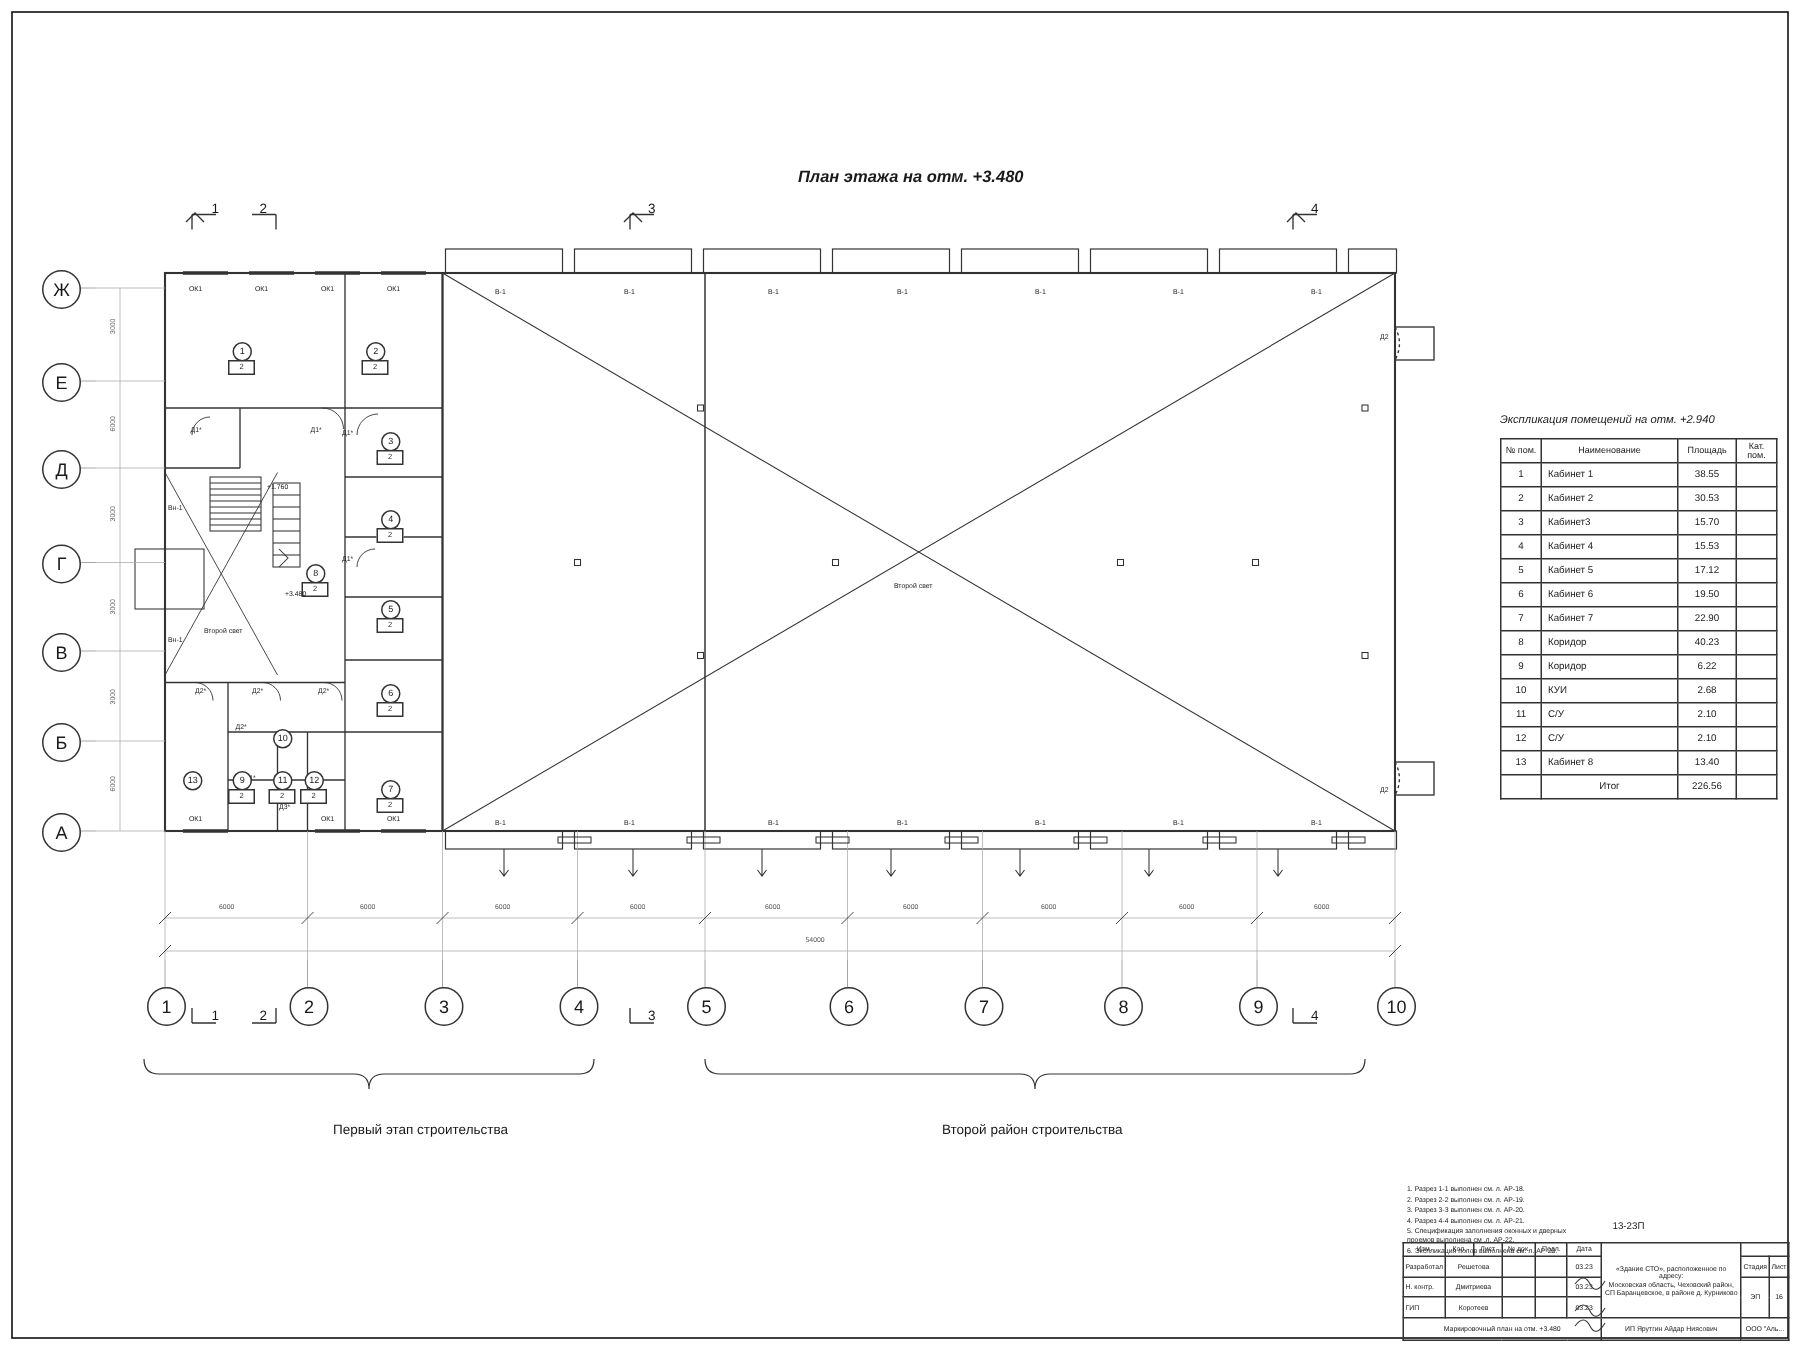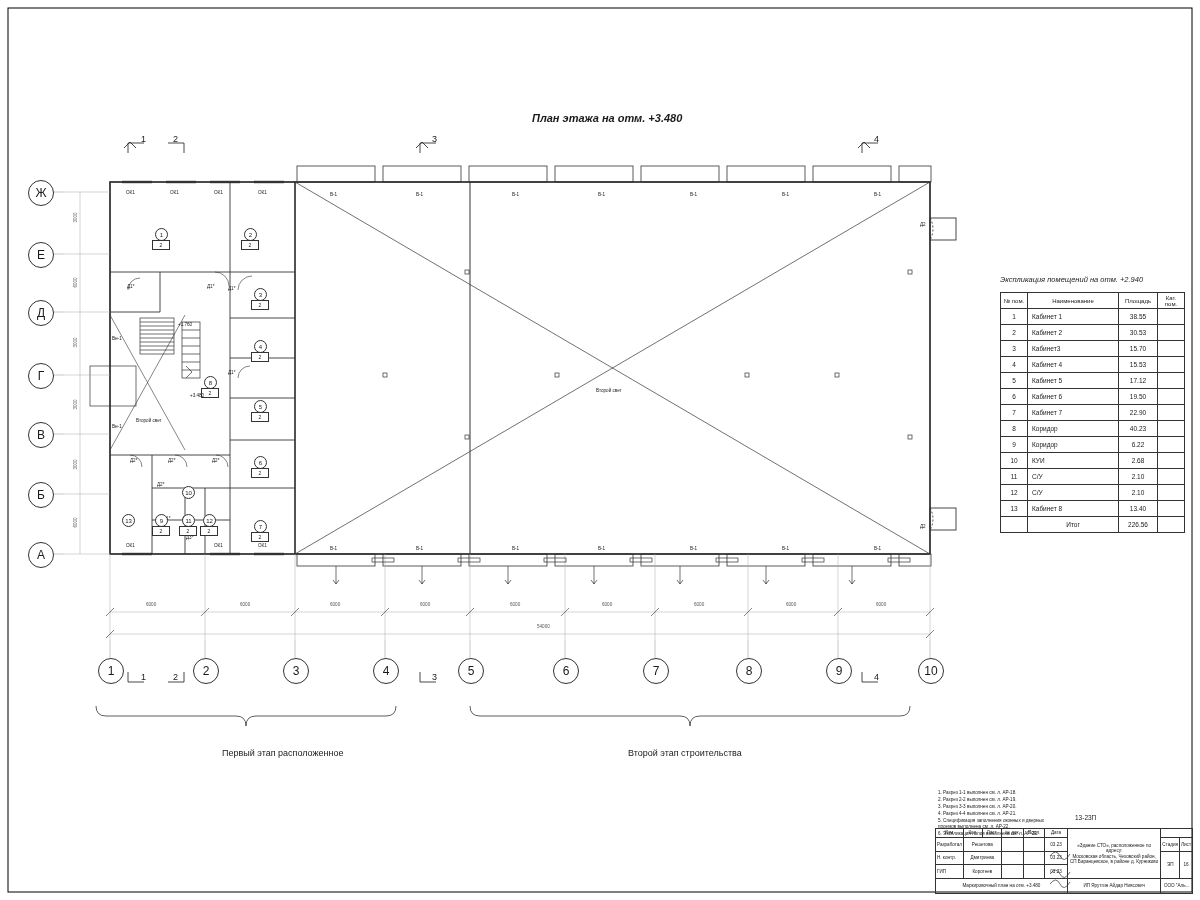--- a/index.html
+++ b/index.html
@@ -365,22 +365,22 @@
   <div class="rnum" style="left:203px;top:514px;">12</div>
   <div class="rarea" style="left:200px;top:526px;">2</div>
   <div class="rnum" style="left:122px;top:514px;">13</div>
 
   <div class="tiny" style="left:178px;top:322px;">+1.760</div>
   <div class="tiny" style="left:190px;top:393px;">+3.480</div>
 
   <div class="tiny" style="left:136px;top:418px;">Второй свет</div>
   <div class="tiny" style="left:596px;top:388px;">Второй свет</div>
 
-  <div class="stage" style="left:222px;top:748px;">Первый этап расположенное</div>
-  <div class="stage" style="left:628px;top:748px;">Второй этап строительства</div>
+  <div class="stage" style="left:222px;top:748px;">Первый этап строительства</div>
+  <div class="stage" style="left:628px;top:748px;">Второй район строительства</div>
 
   <div class="abs" style="left:1000px;top:275px;font-size:7.5px;font-style:italic;">Экспликация помещений на отм. +2.940</div>
   <table class="exp">
     <tbody>
         <tr>
       <th style="width:22px;">№ пом.</th>
       <th style="width:86px;">Наименование</th>
       <th style="width:34px;">Площадь</th>
       <th style="width:22px;">Кат. пом.</th>
     </tr>

